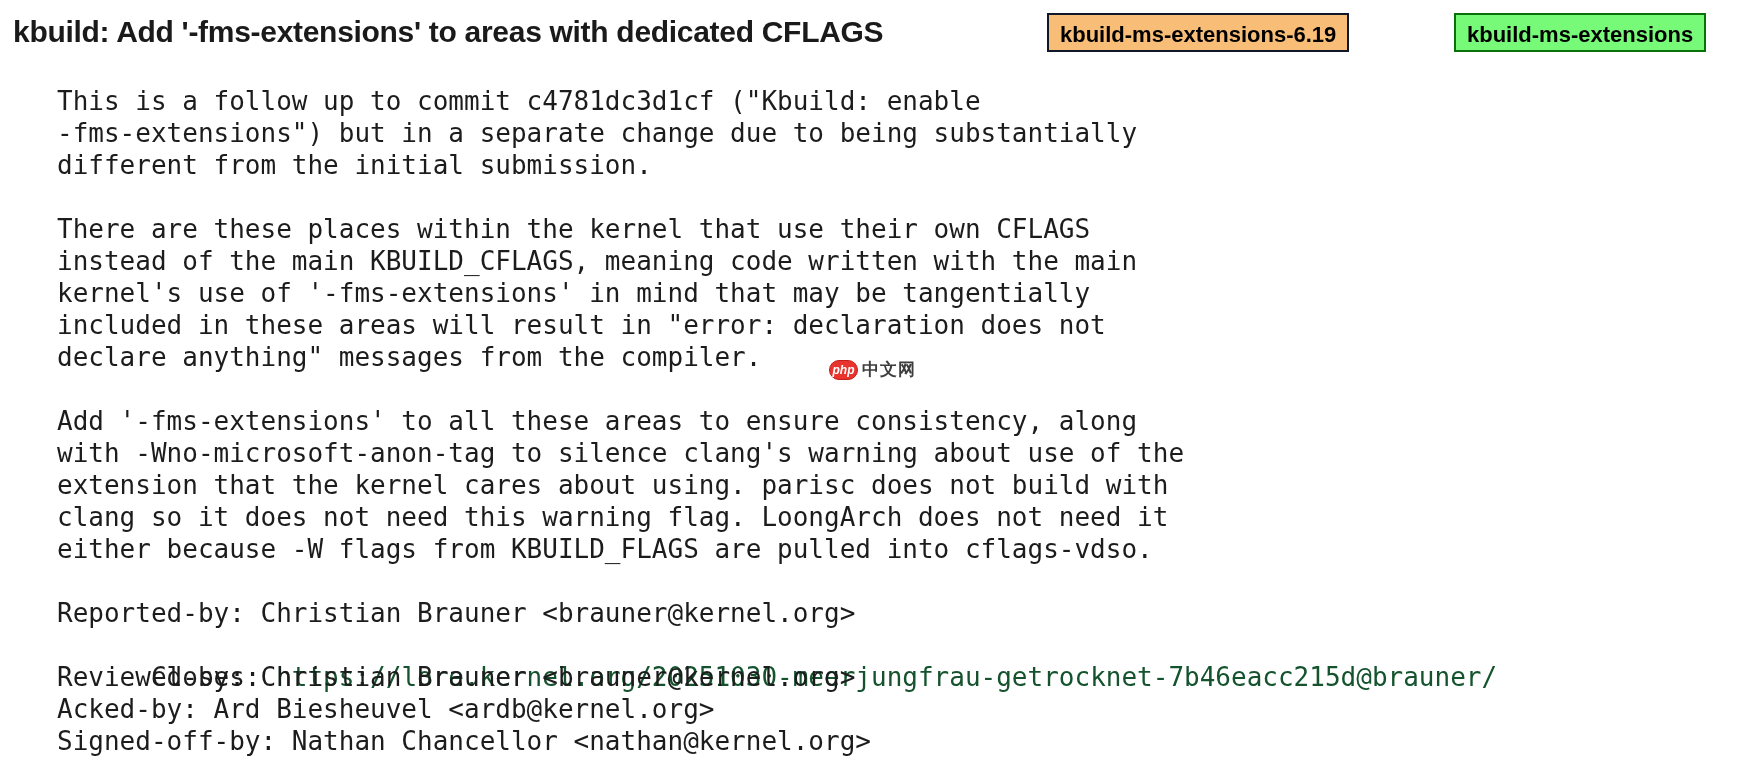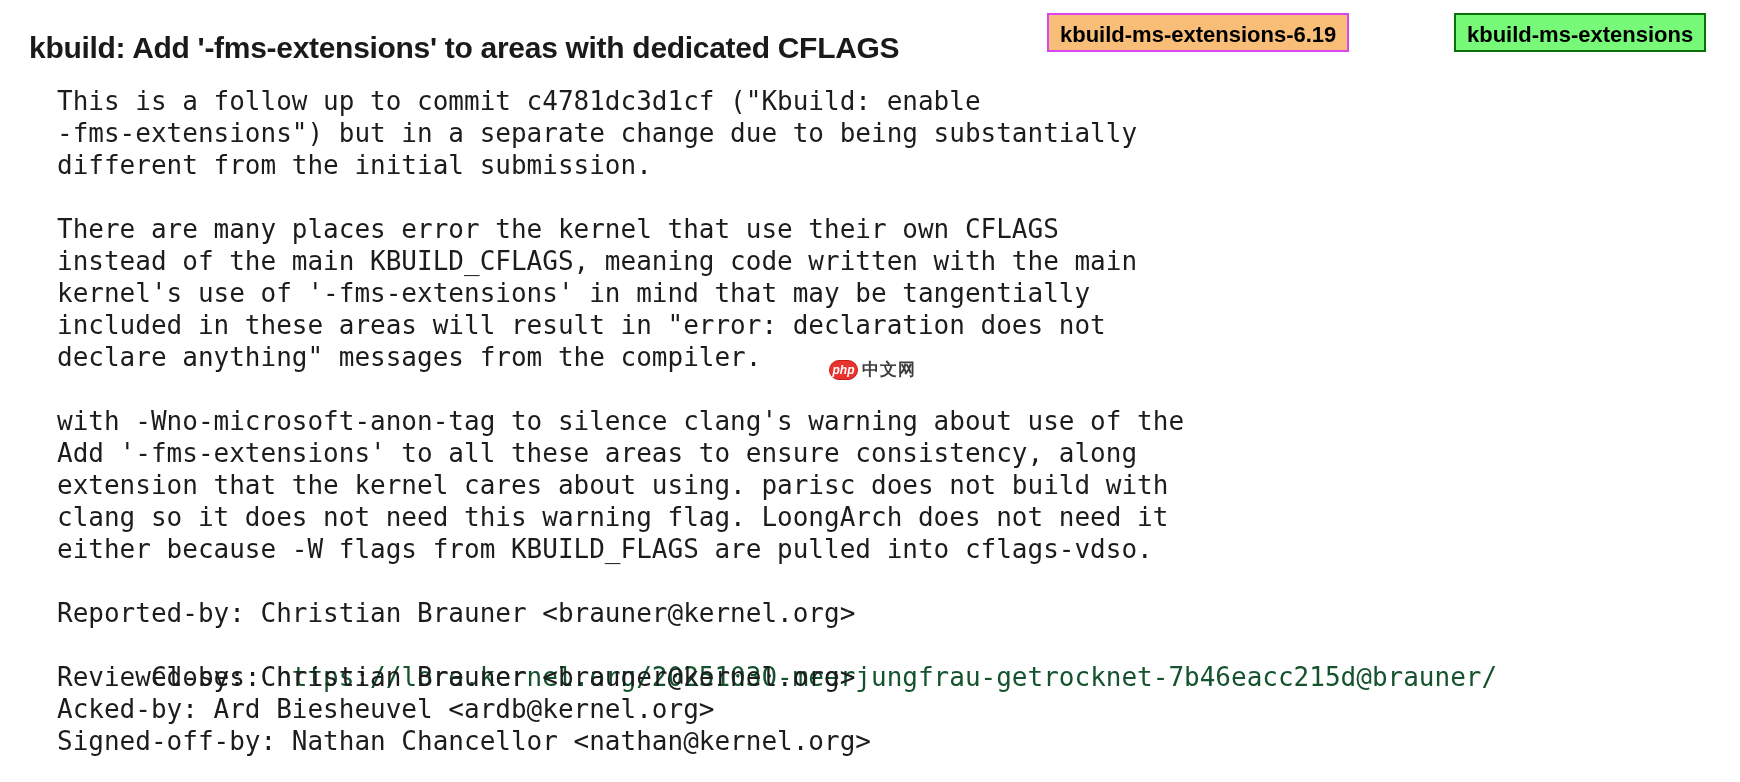--- a/index.html
+++ b/index.html
@@ -15,21 +15,21 @@
   .page {
     position: relative;
     width: 1740px;
     height: 782px;
     background: #ffffff;
   }
   .commit-title {
     position: absolute;
     left: 13px;
     top: 12px;
-    margin: 16px;
+    margin: 0;
     font-family: "Liberation Sans", sans-serif;
     font-size: 30px;
     font-weight: 700;
     color: #1a1a1a;
     line-height: 40px;
     letter-spacing: -0.3px;
     white-space: nowrap;
   }
   .ref-badge {
     position: absolute;
@@ -42,21 +42,21 @@
     font-size: 22px;
     font-weight: 700;
     color: #000000;
     line-height: 33px;
     white-space: nowrap;
     cursor: pointer;
   }
   .ref-badge.tag-orange {
     left: 1047px;
     background: #f8bd76;
-    border: 2px solid #d946ef;
+    border: 2px solid #0f172a;
   }
   .ref-badge.branch-green {
     left: 1430px;
     background: #76fa78;
     border: 2px solid #0a700a;
     margin-left: 24px;
   }
   .commit-body {
     position: absolute;
     left: 13px;
@@ -120,28 +120,28 @@
 
   <span class="ref-badge tag-orange">kbuild-ms-extensions-6.19</span>
 
   <span class="ref-badge branch-green">kbuild-ms-extensions</span>
 
   <div class="commit-body">
     <div class="msg-line">This is a follow up to commit c4781dc3d1cf ("Kbuild: enable</div>
     <div class="msg-line">-fms-extensions") but in a separate change due to being substantially</div>
     <div class="msg-line">different from the initial submission.</div>
     <div class="msg-line"></div>
-    <div class="msg-line">There are many places error the kernel that use their own CFLAGS</div>
+    <div class="msg-line">There are these places within the kernel that use their own CFLAGS</div>
     <div class="msg-line">instead of the main KBUILD_CFLAGS, meaning code written with the main</div>
     <div class="msg-line">kernel's use of '-fms-extensions' in mind that may be tangentially</div>
     <div class="msg-line">included in these areas will result in "error: declaration does not</div>
     <div class="msg-line">declare anything" messages from the compiler.</div>
     <div class="msg-line"></div>
+    <div class="msg-line">Add '-fms-extensions' to all these areas to ensure consistency, along</div>
     <div class="msg-line">with -Wno-microsoft-anon-tag to silence clang's warning about use of the</div>
-    <div class="msg-line">Add '-fms-extensions' to all these areas to ensure consistency, along</div>
     <div class="msg-line">extension that the kernel cares about using. parisc does not build with</div>
     <div class="msg-line">clang so it does not need this warning flag. LoongArch does not need it</div>
     <div class="msg-line">either because -W flags from KBUILD_FLAGS are pulled into cflags-vdso.</div>
     <div class="msg-line"></div>
     <div class="msg-line">Reported-by: Christian Brauner &lt;brauner@kernel.org&gt;</div>
     <div class="msg-line">
       <span>Closes: </span><a href="#">https://lore.kernel.org/20251030-meerjungfrau-getrocknet-7b46eacc215d@brauner/</a>
     </div>
     <div class="msg-line">Reviewed-by: Christian Brauner &lt;brauner@kernel.org&gt;</div>
     <div class="msg-line">Acked-by: Ard Biesheuvel &lt;ardb@kernel.org&gt;</div>

